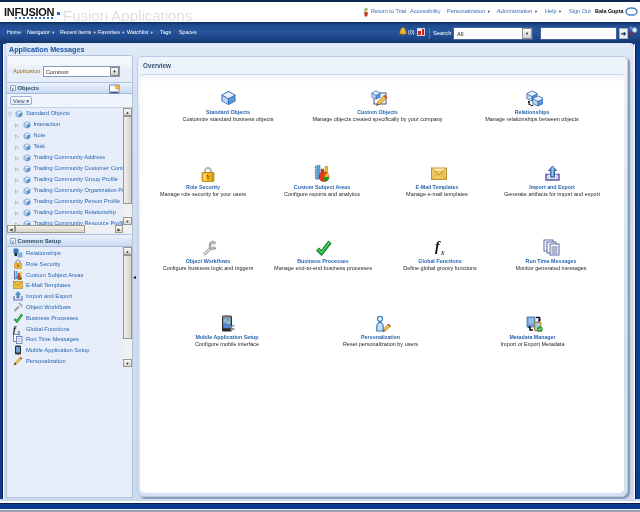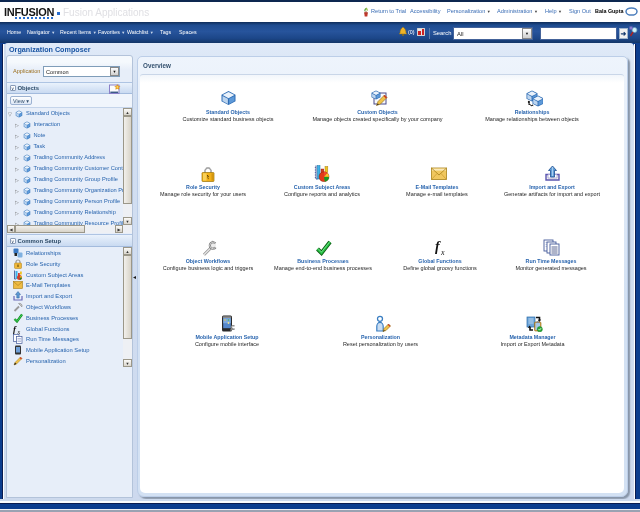--- a/index.html
+++ b/index.html
@@ -6,21 +6,21 @@
 html,body { width:640px; height:512px; overflow:hidden; }
 body { font-family:"Liberation Sans", sans-serif; background:#0c3d8e; position:relative; }
 .abs { position:absolute; }
 
 
 #topline { left:0; top:0; width:640px; height:2px; background:#0d2750; }
 #topstrip { left:0; top:2px; width:640px; height:20px; background:#ffffff; }
 #logo { left:4px; top:6px; font-size:11px; font-weight:bold; color:#141414; letter-spacing:-0.3px; }
 #logodots { left:15px; top:17px; width:40px; height:2px; background-image:repeating-linear-gradient(90deg,#2a6fd0 0 2px,#ffffff 2px 4px); }
 #logodot { left:57px; top:12px; width:3px; height:3px; background:#2a6fd0; }
-#ghost { left:63px; top:7px; font-size:10px; color:#e0e0e4; }
+#ghost { left:63px; top:7px; font-size:15px; color:#e0e0e4; }
 .toplink { top:8px; font-size:5.6px; color:#3a6db5; white-space:nowrap; }
 .tbold { font-weight:bold; color:#000 !important; }
 .caret { font-size:4px; } .toplink .caret { color:#444; } .navitem .caret { color:#c8d6ec; }
 
 
 #nav { left:0; top:22px; width:640px; height:21px;
   background:linear-gradient(#0e2c59 0%, #1e4c90 15%, #27549c 45%, #1c4688 78%, #133667 100%); }
 .navitem { top:29px; font-size:5.3px; color:#ffffff; white-space:nowrap; }
 
 
@@ -141,21 +141,21 @@
 <svg class="abs" style="left:629px;top:26px" width="9" height="11" viewBox="0 0 9 11">
     <circle cx="5.5" cy="4" r="2.5" fill="#cfeef7" stroke="#6699bb" stroke-width="0.8"></circle>
     <line x1="4" y1="6" x2="1.5" y2="10" stroke="#aa2222" stroke-width="1.5"></line>
     <rect x="0.5" y="0.5" width="3" height="3" fill="#8877cc"></rect>
   </svg>
 
 <div class="abs" id="mainwrap"></div>
 <div class="abs" id="frameL"></div>
 <div class="abs" id="frameR"></div>
 
-<div class="abs" id="title">Organization Composer</div>
+<div class="abs" id="title">Application Messages</div>
 
 <div class="abs" id="lpanel"></div>
 <div class="abs" id="appLabel">Application</div>
 <div class="abs" id="appSel">
     <div class="t">Common</div>
   </div>
 <div class="abs" id="appSelBtn">▼</div>
 
 <div class="abs sechdr" id="hdrObjects">
     <span class="co">∨</span>

